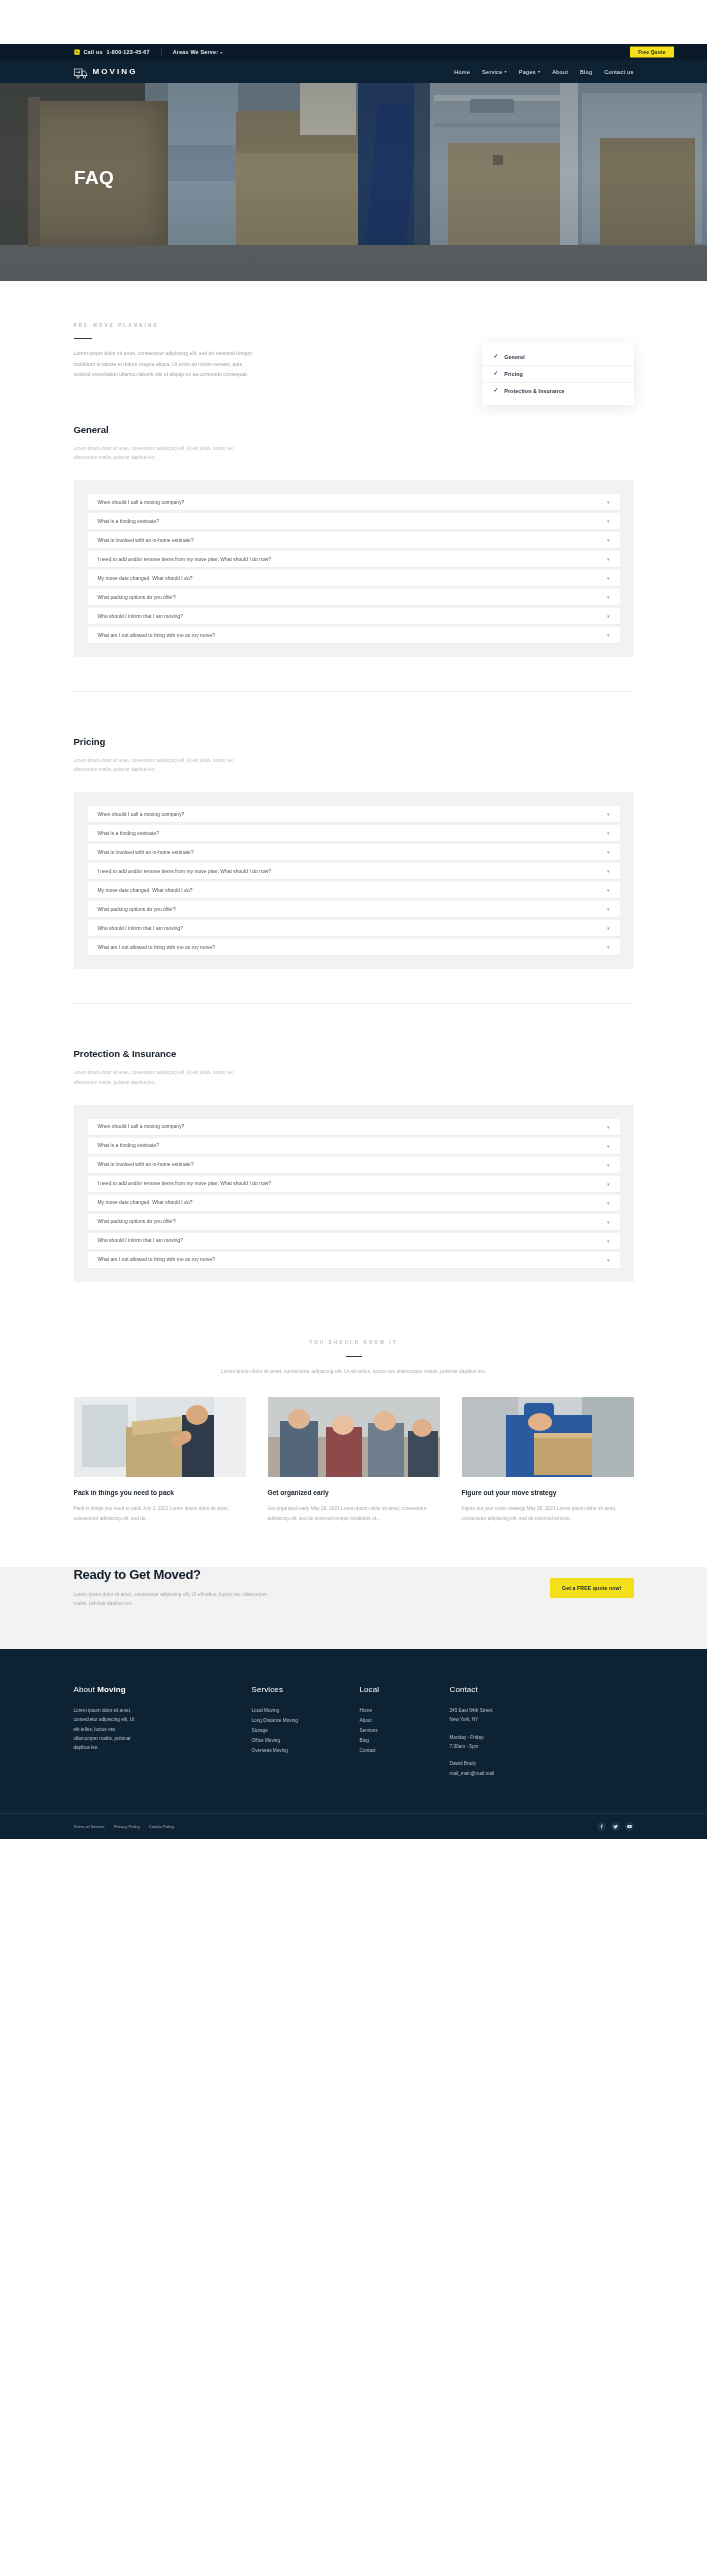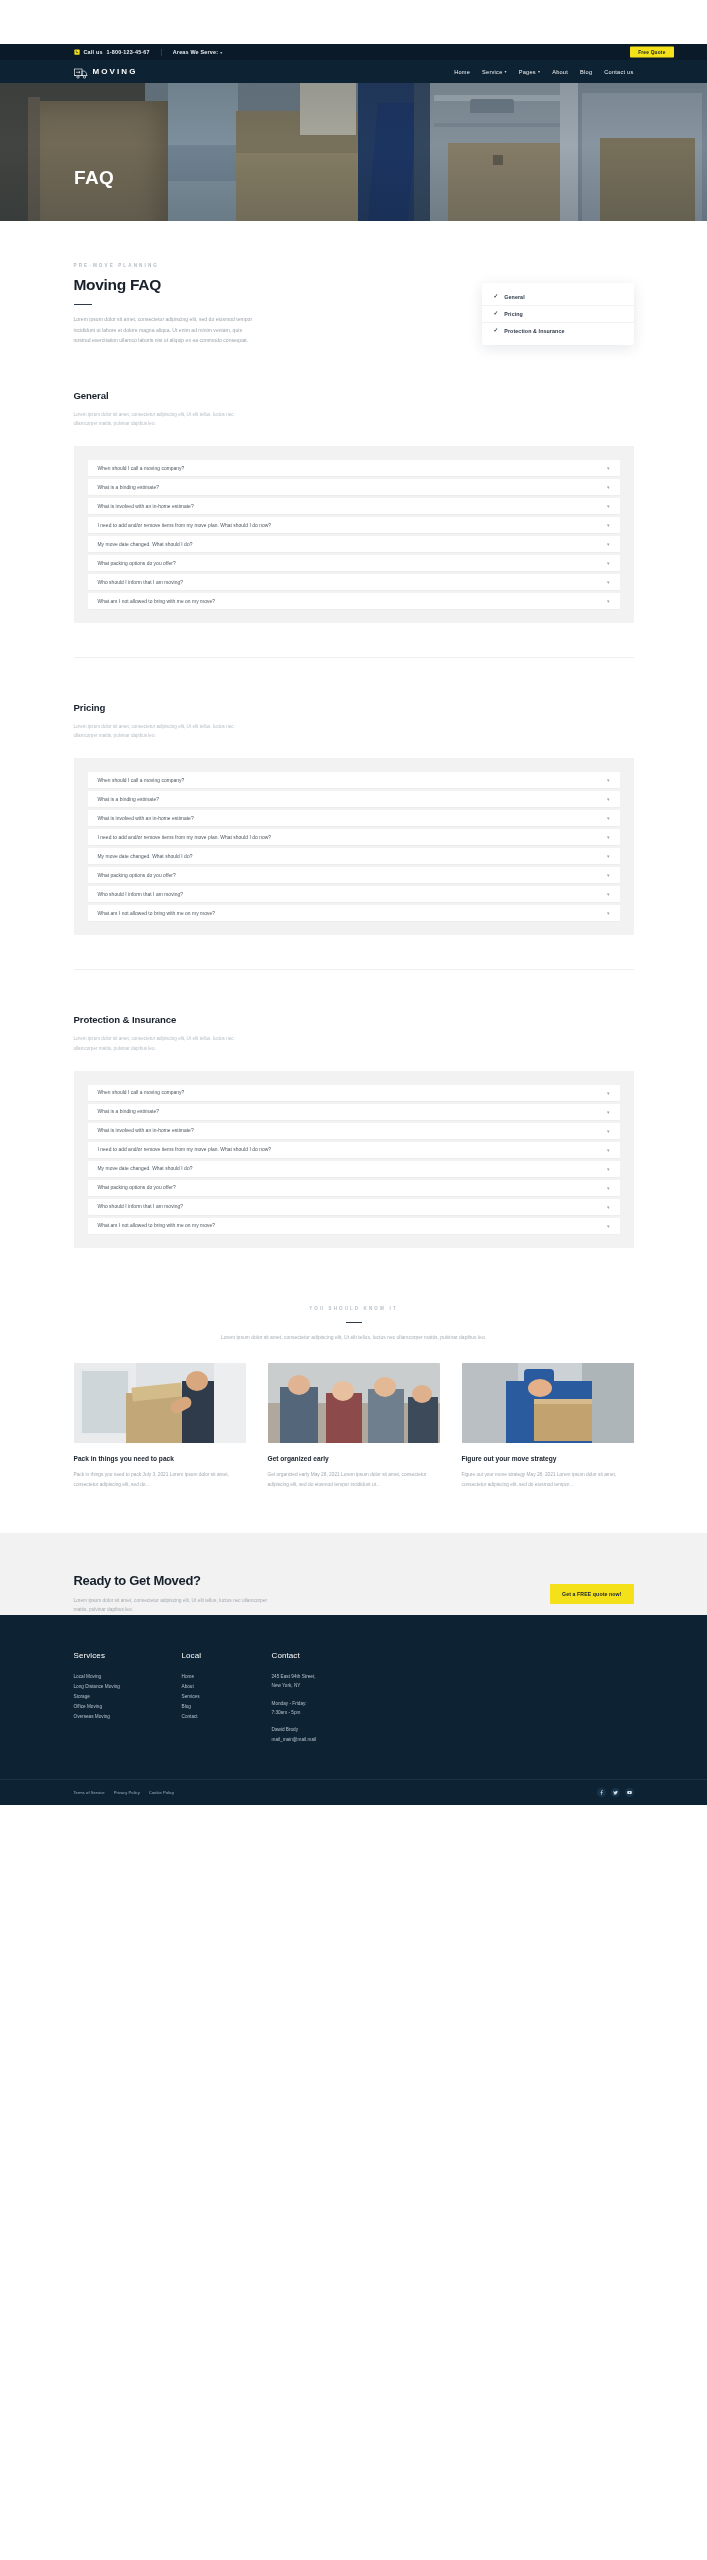--- a/index.html
+++ b/index.html
@@ -29,21 +29,21 @@
   .nav{height:23px;background:#0d2233;display:flex;align-items:center;justify-content:center;}
   .nav-inner{width:560px;display:flex;align-items:center;justify-content:space-between;}
   .brand{display:flex;align-items:center;gap:5px;}
   .brand-ico{width:14px;height:12px;}
   .brand-txt{font-size:8px;font-weight:700;letter-spacing:2.1px;color:#fff;}
   .menu{display:flex;align-items:center;gap:12px;}
   .menu a{font-size:5.6px;color:#f2f5f7;text-decoration:none;letter-spacing:.25px;display:flex;align-items:center;gap:2px;white-space:nowrap}
   .menu .car{font-size:4px;color:#cfd8df;position:relative;top:.4px}
 
   
-  .hero{height:138px;position:relative;overflow:hidden;background:#737373;}
+  .hero{height:198px;position:relative;overflow:hidden;background:#737373;}
   .hero-photo{position:absolute;inset:0;}
   .hp{position:absolute;}
   .hero-shade{position:absolute;inset:0;background:linear-gradient(180deg,rgba(12,24,36,.26) 0%,rgba(12,24,36,.16) 45%,rgba(12,24,36,.30) 100%);}
   .hero-title{position:absolute;left:74px;top:84px;font-size:19px;font-weight:700;color:#fff;letter-spacing:.4px;}
 
   
   .sec-intro{padding:42px 0 0;background:#fff;}
   .wrap{width:560px;margin:0 auto;position:relative;}
   .eyebrow{font-size:4.6px;letter-spacing:2.1px;color:#b3bcc5;font-weight:600;text-transform:uppercase;}
   .h2{font-size:15.5px;font-weight:700;color:#18212c;letter-spacing:-.3px;margin-top:8px;}
@@ -74,21 +74,21 @@
   .tips-h2{font-size:17px;font-weight:700;color:#16202b;margin-top:9px;letter-spacing:-.4px}
   .tips-rule{width:16px;height:1.4px;background:#2d3a47;margin:11px auto 10px;}
   .tips-lead{font-size:5px;line-height:1.95;color:#a7aeb5;width:310px;margin:0 auto;}
   .cards{width:560px;margin:20px auto 0;display:flex;gap:22px;}
   .card{width:172px;text-align:left;}
   .card-img{width:172px;height:80px;border-radius:1px;overflow:hidden;position:relative;}
   .card-title{font-size:6.6px;font-weight:700;color:#18212c;margin-top:11px;line-height:1.42}
   .card-text{font-size:4.8px;line-height:1.92;color:#a3aab1;margin-top:7px;}
 
   
-  .cta{margin-top:44px;background:#f2f2f2;height:82px;display:flex;align-items:flex-end;}
+  .cta{margin-top:44px;background:#f2f2f2;height:82px;display:flex;align-items:flex-start;}
   .cta-in{width:560px;margin:0 auto;display:flex;align-items:center;justify-content:space-between;}
   .cta-h{font-size:13px;font-weight:700;color:#16202b;letter-spacing:-.3px}
   .cta-p{font-size:4.8px;line-height:1.95;color:#a3aab1;margin-top:8px;max-width:195px}
   .cta-btn{background:#f5e11a;color:#14222f;border:none;font-size:5.2px;font-weight:700;
     padding:7px 12px;border-radius:1px;cursor:pointer;letter-spacing:.1px}
 
   
   .footer{background:#0d2233;padding:36px 0 0;}
   .f-in{width:560px;margin:0 auto;display:flex;gap:0;}
   .f-col{color:#c9d3db;}
@@ -200,21 +200,20 @@
       <div class="hp" style="left:582px;top:10px;width:120px;height:150px;background:#9fadb8"></div>
       <div class="hp" style="left:600px;top:55px;width:95px;height:107px;background:#8b8064"></div>
     </div>
     <div class="hero-shade"></div>
     <div class="hero-title">FAQ</div>
   </div>
 
   <div class="sec-intro">
     <div class="wrap">
       <div class="eyebrow">PRE-MOVE PLANNING</div>
-      <div class="h2">Moving FAQ</div>
       <div class="rule"></div>
       <div class="lead">Lorem ipsum dolor sit amet, consectetur adipiscing elit, sed do eiusmod tempor incididunt ut labore et dolore magna aliqua. Ut enim ad minim veniam, quis nostrud exercitation ullamco laboris nisi ut aliquip ex ea commodo consequat.</div>
 
       <div class="jump-card">
         <div class="jump-row">
           <span class="chk">✓</span>
           <span>General</span>
         </div>
         <div class="jump-row">
           <span class="chk">✓</span>
@@ -408,20 +407,26 @@
       <div>
         <div class="cta-h">Ready to Get Moved?</div>
         <div class="cta-p">Lorem ipsum dolor sit amet, consectetur adipiscing elit, Ut elit tellus, luctus nec ullamcorper mattis, pulvinar dapibus leo.</div>
       </div>
       <button class="cta-btn">Get a FREE quote now!</button>
     </div>
   </div>
 
   <div class="footer">
     <div class="f-in">
+      <div class="f-col f-c1">
+        <div class="f-h">
+          <span>About </span><b>Moving</b>
+        </div>
+        <div class="f-t" style="max-width:62px">Lorem ipsum dolor sit amet, consectetur adipiscing elit, Ut elit tellus, luctus nec ullamcorper mattis, pulvinar dapibus leo.</div>
+      </div>
 
       <div class="f-col f-c2">
         <div class="f-h">Services</div>
         <a class="f-li" href="#">Local Moving</a>
         <a class="f-li" href="#">Long Distance Moving</a>
         <a class="f-li" href="#">Storage</a>
         <a class="f-li" href="#">Office Moving</a>
         <a class="f-li" href="#">Overseas Moving</a>
       </div>
 

